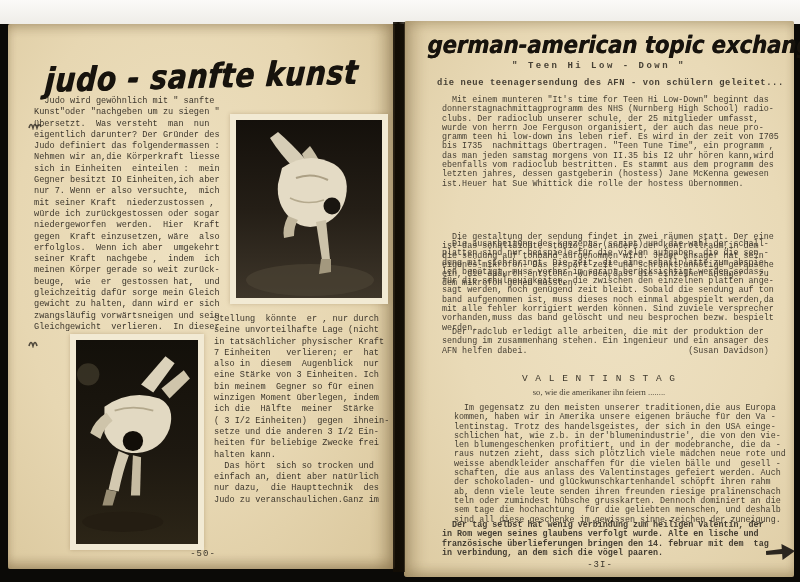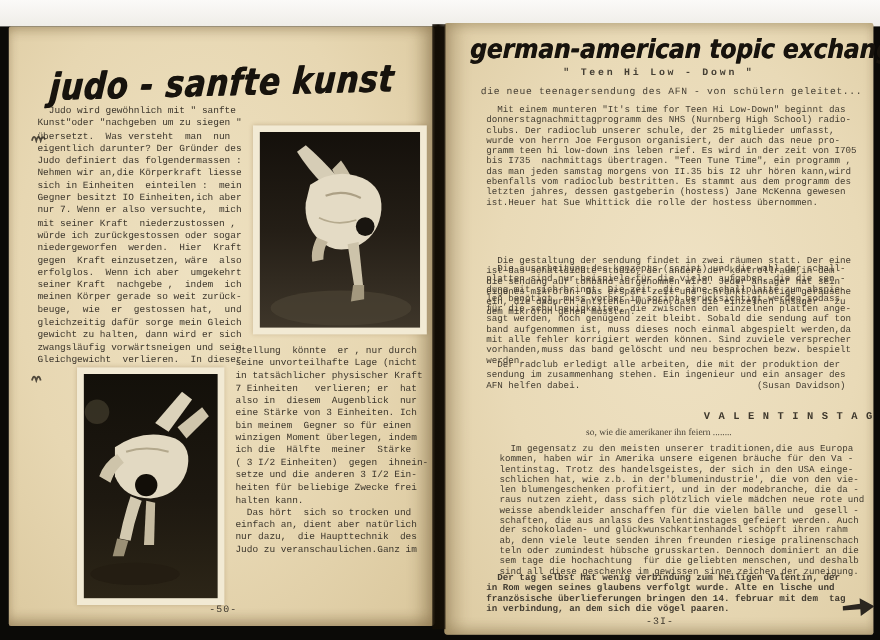--- a/index.html
+++ b/index.html
@@ -37,23 +37,23 @@
   .right-page pre.tw { font-size:8.4px; line-height:9.3px;  color:#433d32; }
 
   .photo-frame { position:absolute; background:#f2ead4; padding:6px;
     box-shadow:0 0 4px rgba(90,60,20,.25); }
   .photo-frame svg { display:block; width:100%; height:100%; }
 
   .pagenum { position:absolute; font-size:9px; color:#3c362c; letter-spacing:1px; text-align:center; }
 
   .quote-line { position:absolute; width:100%; text-align:center; font-size:9px;
     letter-spacing:2.5px; color:#45403 ; color:#453f34; font-weight:bold; }
-  .subtitle { position:absolute; font-size:8.8px; letter-spacing:.6px; color:#453f34; }
-  .v-heading { position:absolute; width:100%; text-align:right; font-size:9.5px;
-    color:#3e382d; font-weight:bold; letter-spacing:1px; }
+  .subtitle { position:absolute; font-size:8.8px; letter-spacing:.6px; color:#453f34;font-weight:bold; }
+  .v-heading { position:absolute; width:100%; text-align:center; font-size:9.5px;
+    color:#3e382d; font-weight:normal; letter-spacing:1px; }
   .v-subheading { position:absolute; width:100%; text-align:center; font-size:8.6px; color:#453f34; }
 
   .arrow { position:absolute; }
   .ink-mark { position:absolute; opacity:.8; }
 </style>
 </head>
 <body>
 
 <div class="scanner-strip"></div>
 

